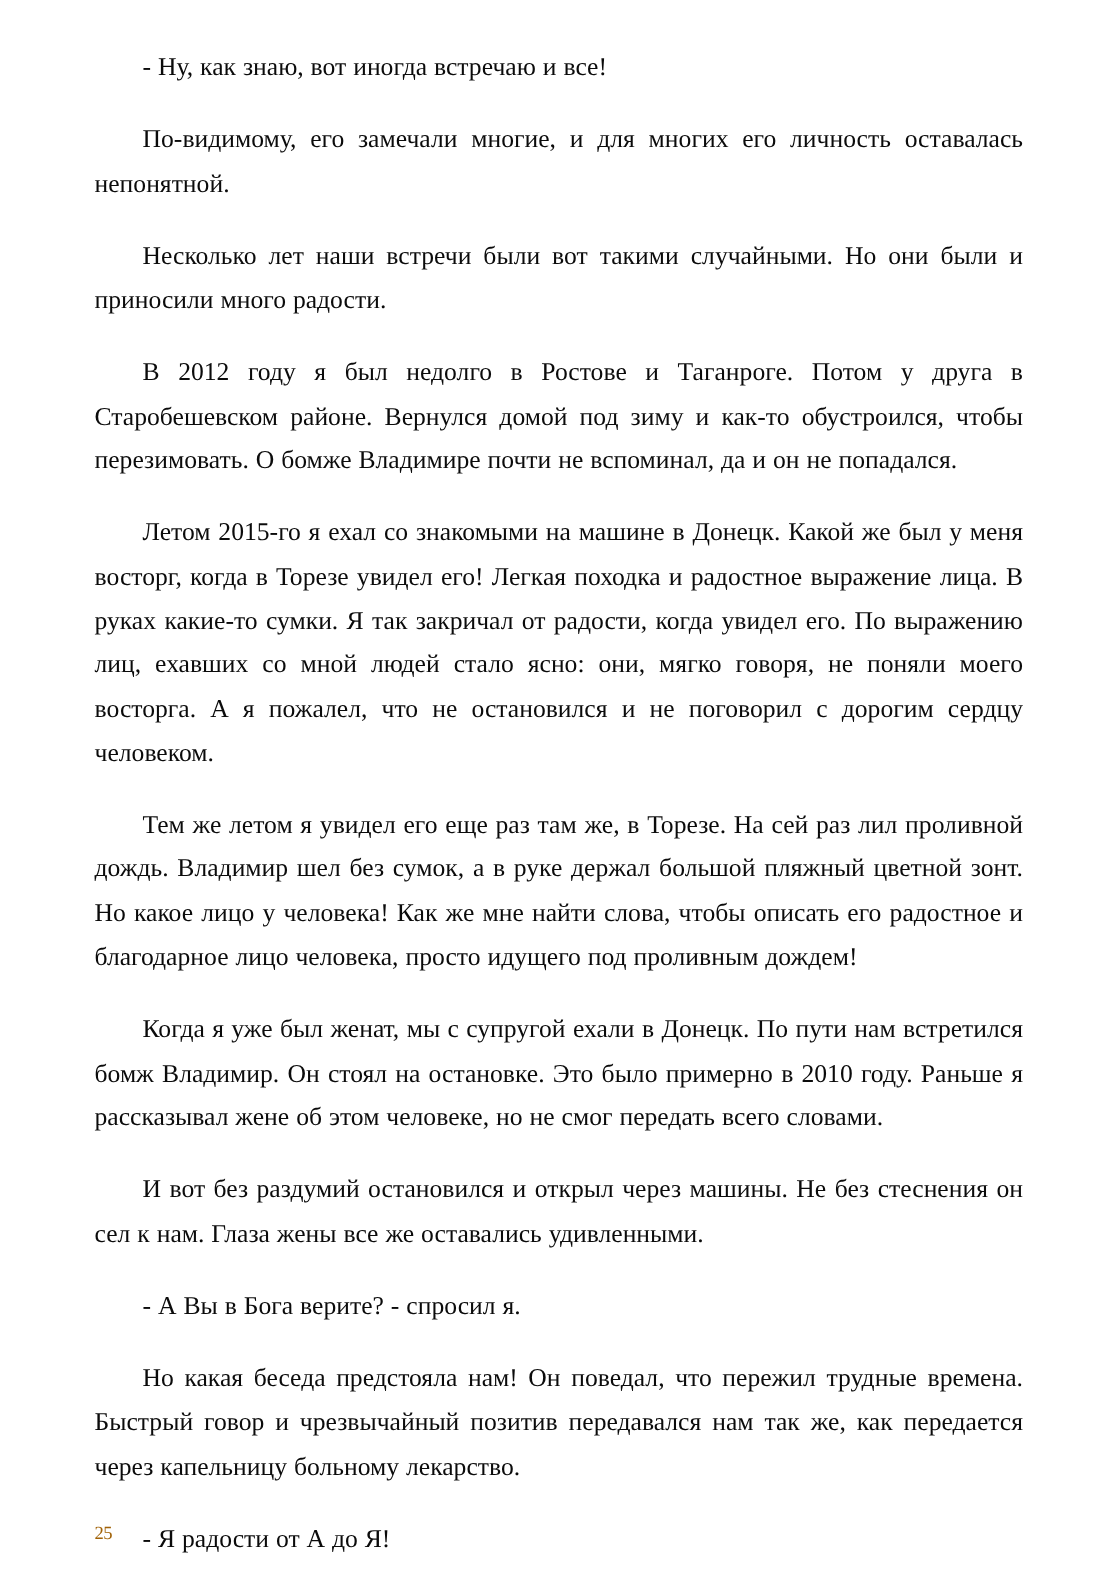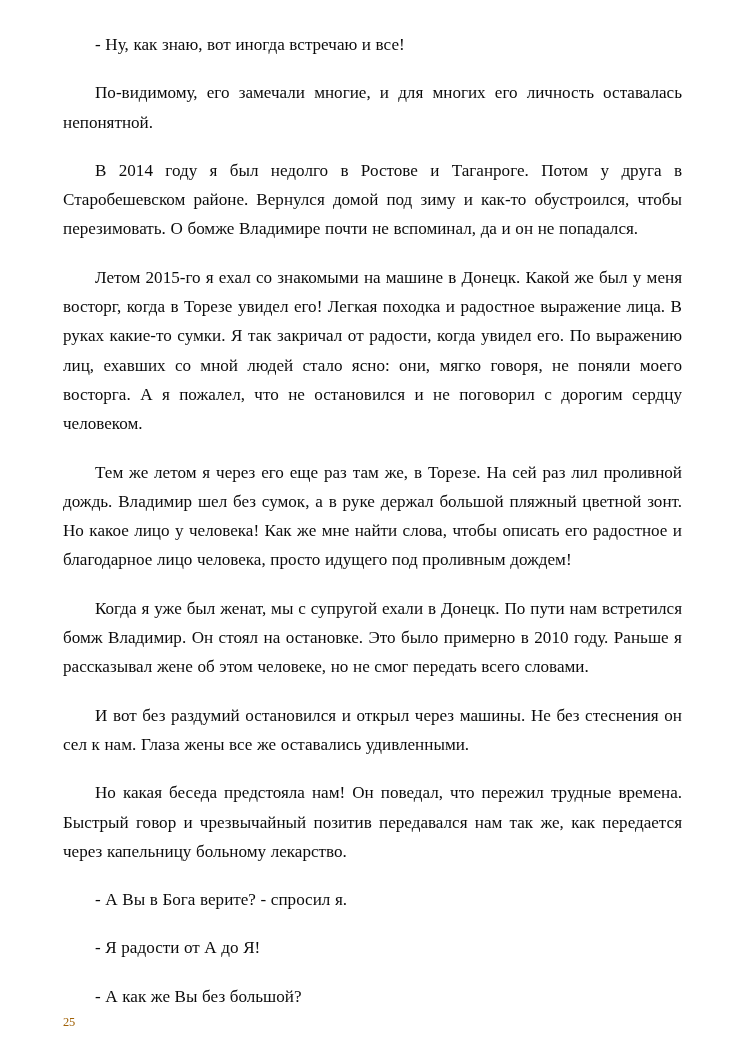--- a/index.html
+++ b/index.html
@@ -71,34 +71,35 @@
 <body>
 
 <div class="page">
 
   <div class="text-column">
 
     <p class="para dialogue">- Ну, как знаю, вот иногда встречаю и все!</p>
 
     <p class="para">По-видимому, его замечали многие, и для многих его личность оставалась непонятной.</p>
 
+    <p class="para">Несколько лет наши встречи были вот такими случайными. Но они были и приносили много радости.</p>
 
-    <p class="para">В 2014 году я был недолго в Ростове и Таганроге. Потом у друга в Старобешевском районе. Вернулся домой под зиму и как-то обустроился, чтобы перезимовать. О бомже Владимире почти не вспоминал, да и он не попадался.</p>
+    <p class="para">В 2012 году я был недолго в Ростове и Таганроге. Потом у друга в Старобешевском районе. Вернулся домой под зиму и как-то обустроился, чтобы перезимовать. О бомже Владимире почти не вспоминал, да и он не попадался.</p>
 
     <p class="para">Летом 2015-го я ехал со знакомыми на машине в Донецк. Какой же был у меня восторг, когда в Торезе увидел его! Легкая походка и радостное выражение лица. В руках какие-то сумки. Я так закричал от радости, когда увидел его. По выражению лиц, ехавших со мной людей стало ясно: они, мягко говоря, не поняли моего восторга. А я пожалел, что не остановился и не поговорил с дорогим сердцу человеком.</p>
 
-    <p class="para">Тем же летом я через его еще раз там же, в Торезе. На сей раз лил проливной дождь. Владимир шел без сумок, а в руке держал большой пляжный цветной зонт. Но какое лицо у человека! Как же мне найти слова, чтобы описать его радостное и благодарное лицо человека, просто идущего под проливным дождем!</p>
+    <p class="para">Тем же летом я увидел его еще раз там же, в Торезе. На сей раз лил проливной дождь. Владимир шел без сумок, а в руке держал большой пляжный цветной зонт. Но какое лицо у человека! Как же мне найти слова, чтобы описать его радостное и благодарное лицо человека, просто идущего под проливным дождем!</p>
 
     <p class="para">Когда я уже был женат, мы с супругой ехали в Донецк. По пути нам встретился бомж Владимир. Он стоял на остановке. Это было примерно в 2010 году. Раньше я рассказывал жене об этом человеке, но не смог передать всего словами.</p>
 
     <p class="para">И вот без раздумий остановился и открыл через машины. Не без стеснения он сел к нам. Глаза жены все же оставались удивленными.</p>
 
+    <p class="para dialogue">- А Вы в Бога верите? - спросил я.</p>
+
     <p class="para">Но какая беседа предстояла нам! Он поведал, что пережил трудные времена. Быстрый говор и чрезвычайный позитив передавался нам так же, как передается через капельницу больному лекарство.</p>
-
-    <p class="para dialogue">- А Вы в Бога верите? - спросил я.</p>
 
     <p class="para dialogue">- Я радости от А до Я!</p>
 
     <p class="para dialogue">- А как же Вы без большой?</p>
 
   </div>
 
   <div class="page-number">25</div>
 
 </div>

